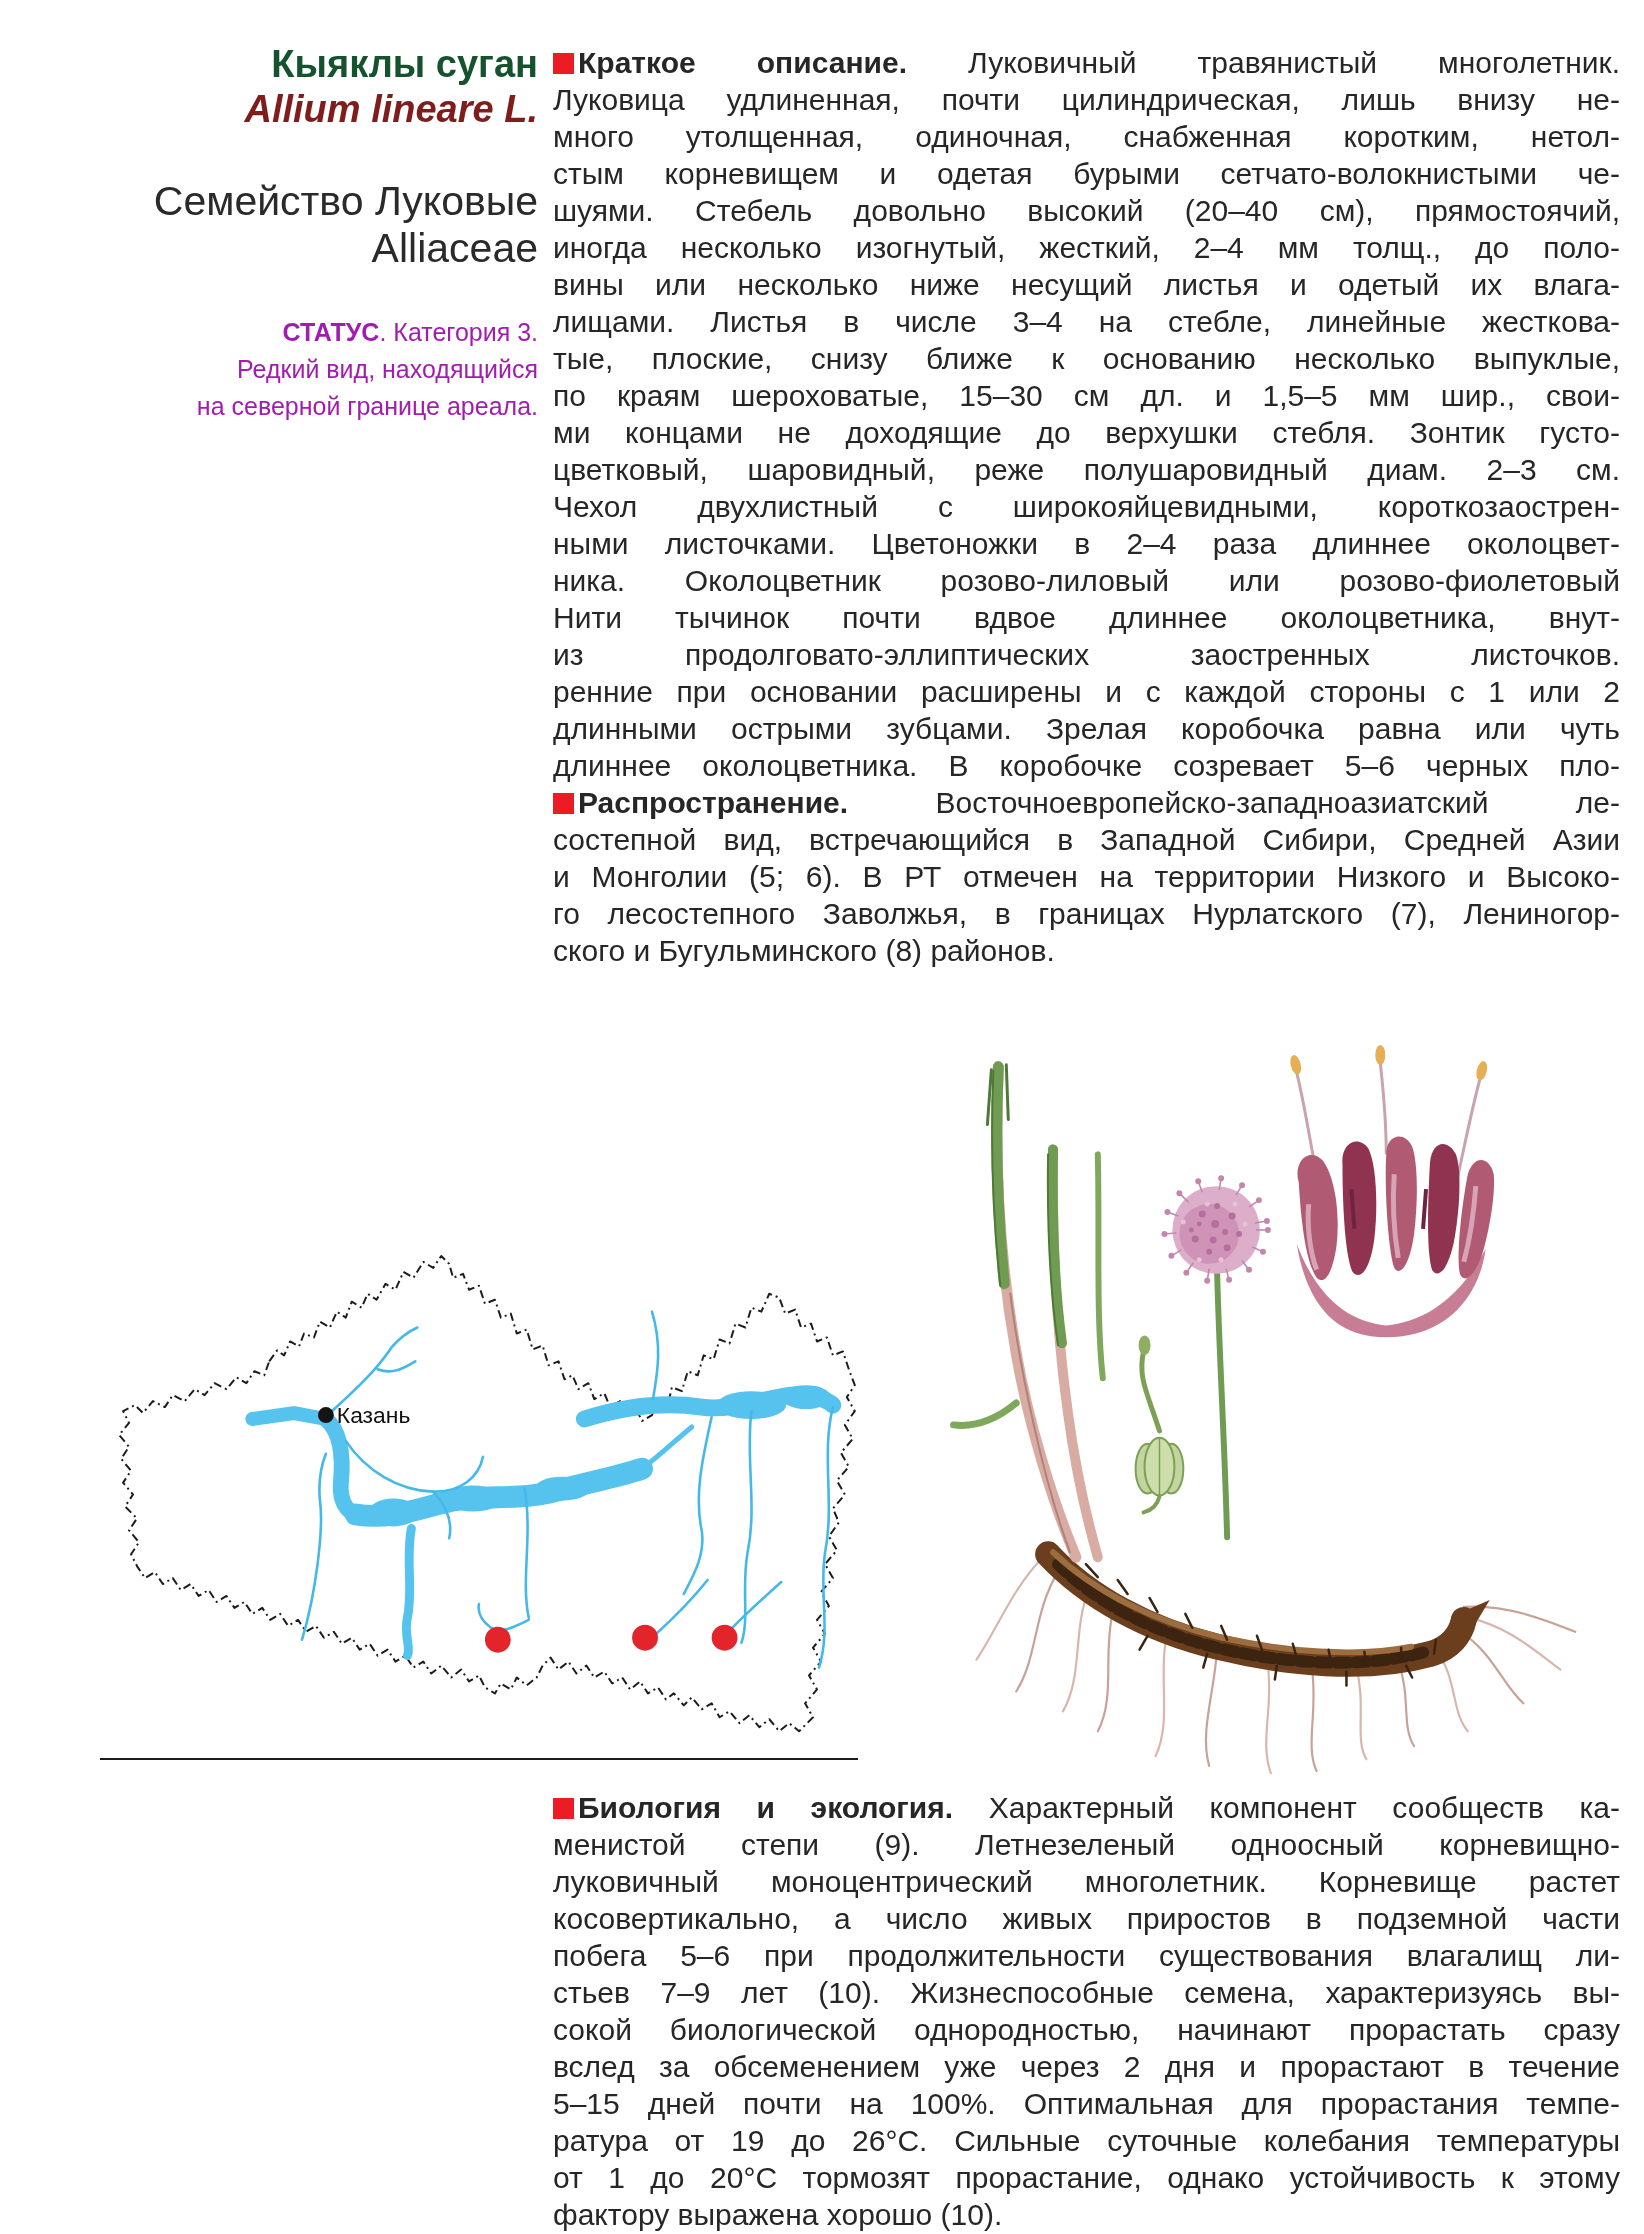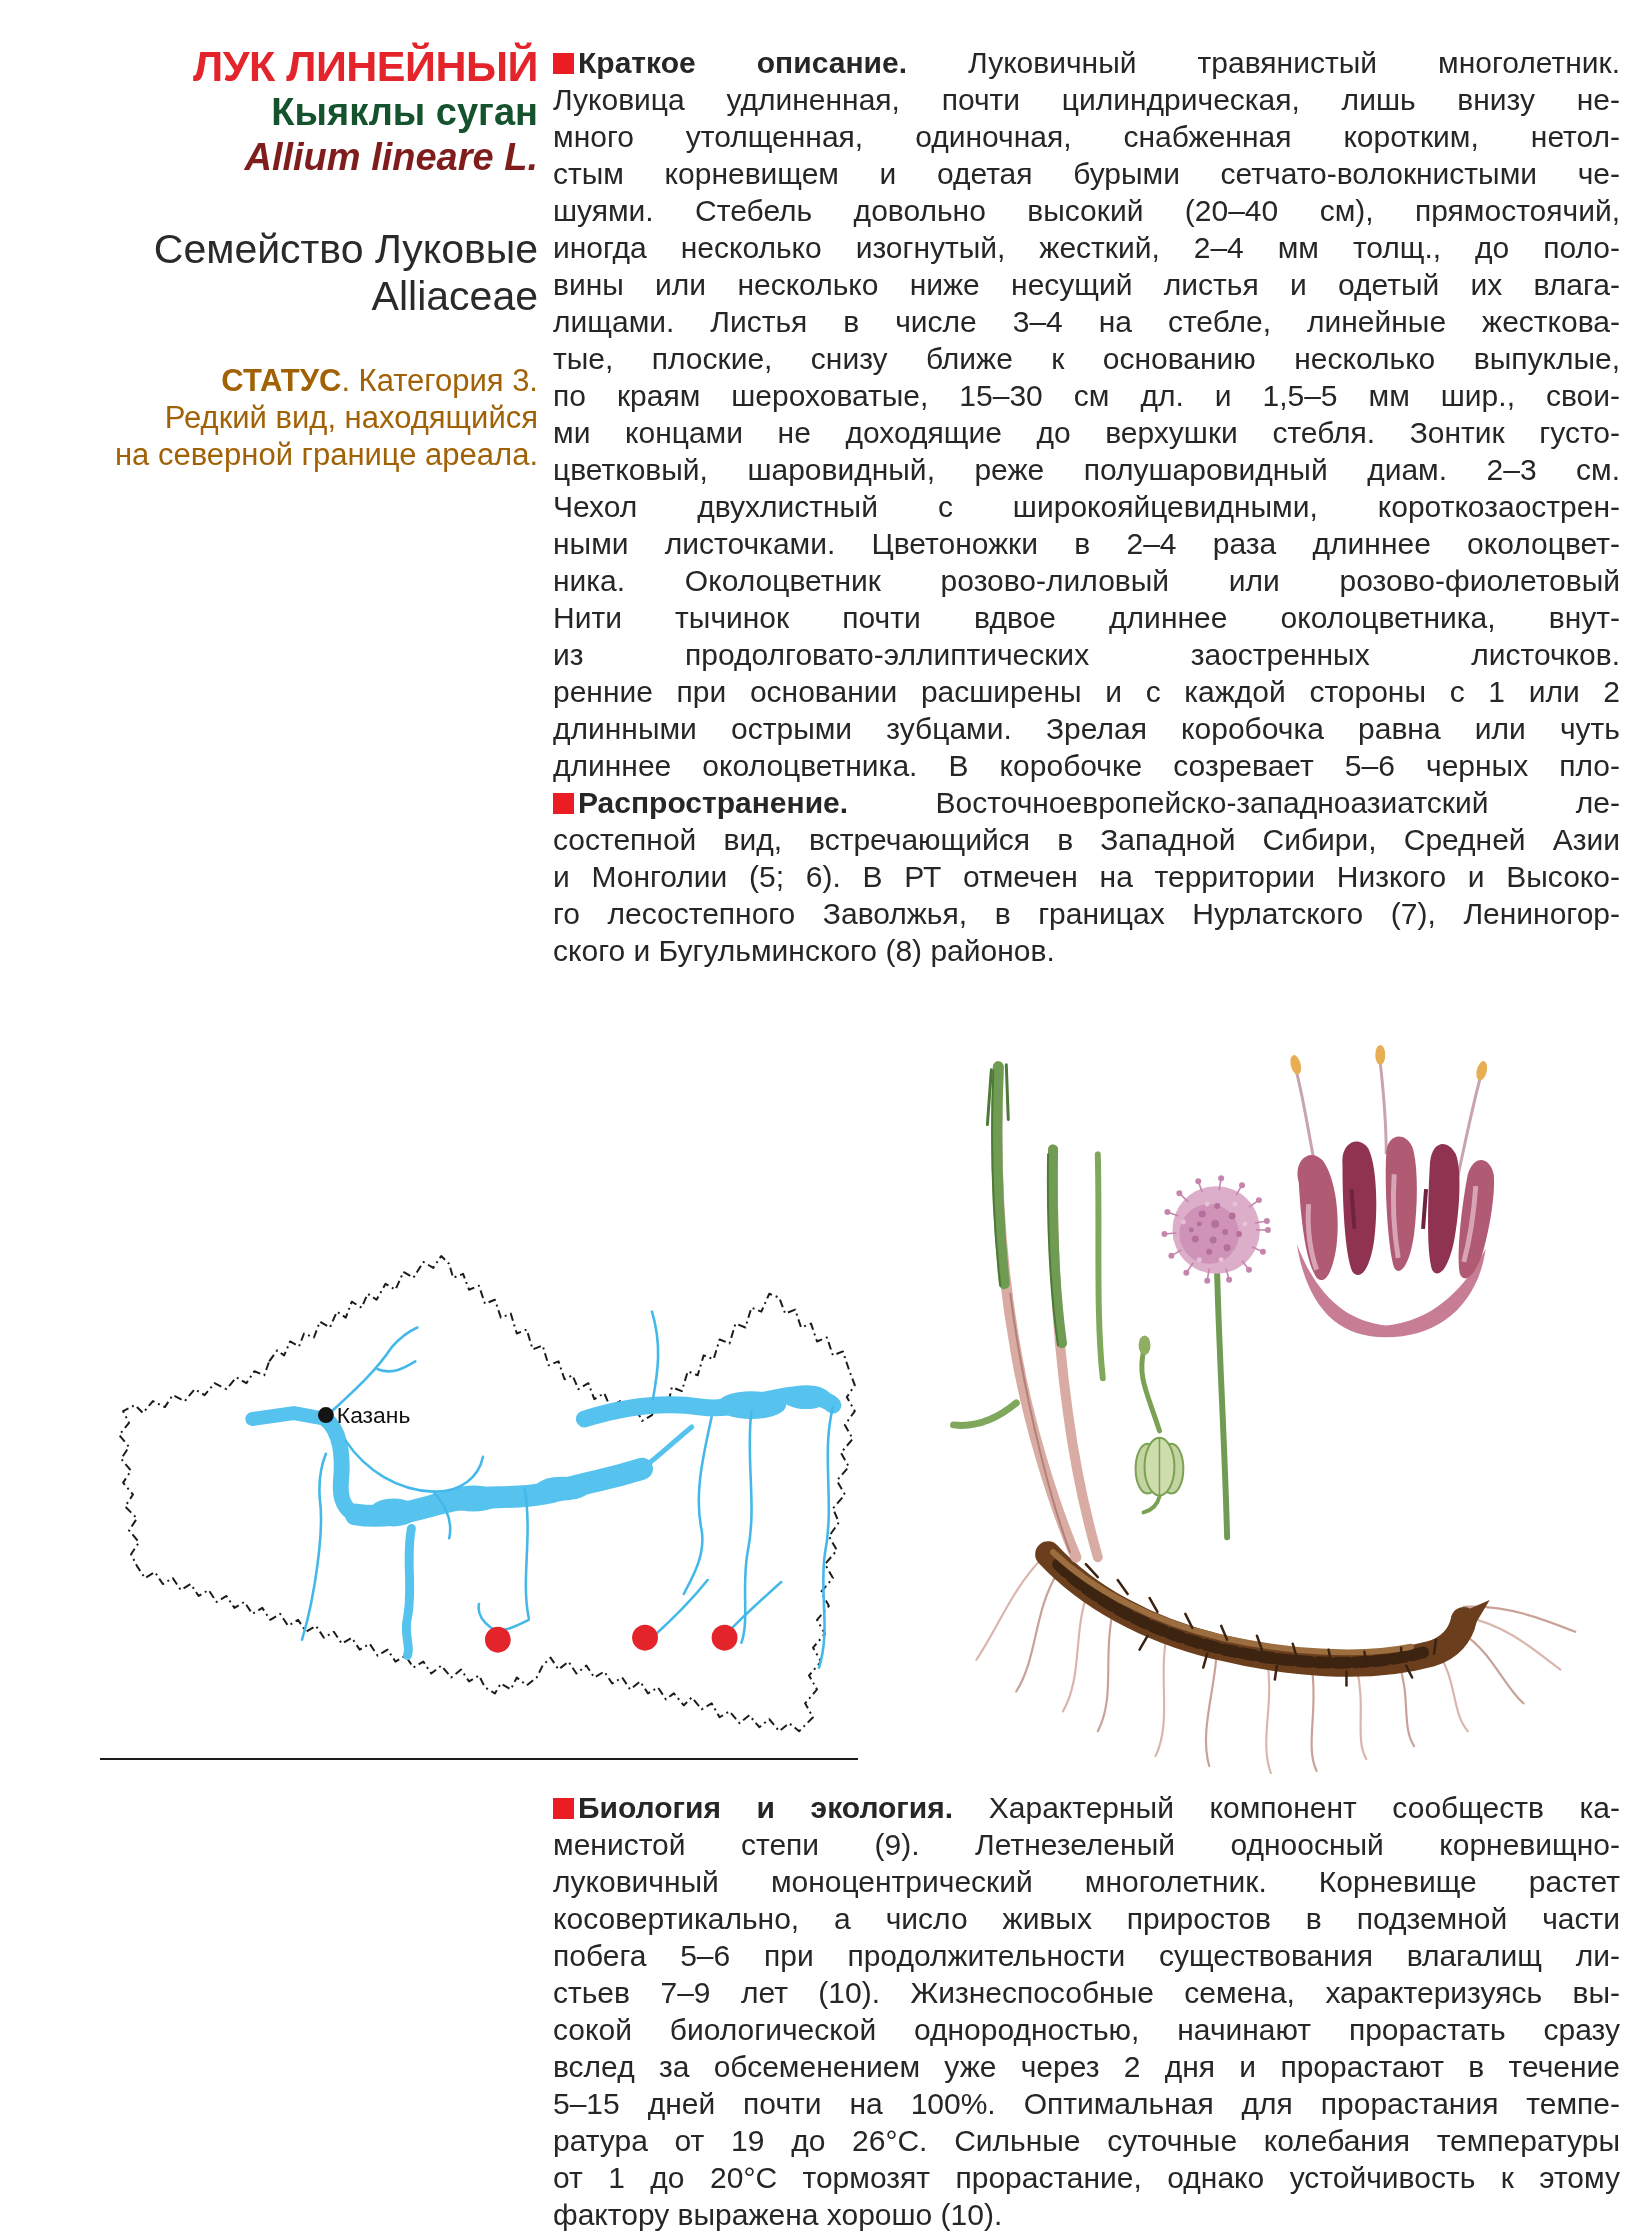--- a/index.html
+++ b/index.html
@@ -7,21 +7,21 @@
     width:1645px;height:2235px;position:relative;overflow:hidden;
     background:#ffffff;color:#262626;
     font-family:"Liberation Sans", sans-serif;
   }
   
   .left-col{position:absolute;left:40px;top:42px;width:498px;text-align:right;}
   .title-ru{font-size:43px;font-weight:bold;color:#e3242b;letter-spacing:-0.5px;line-height:1.12;}
   .title-tat{font-size:38px;font-weight:bold;color:#14532d;line-height:1.18;}
   .title-lat{font-size:38px;font-weight:bold;font-style:italic;color:#7f1d1d;line-height:1.18;}
   .family{font-size:41px;margin-top:46px;color:#2a2a2a;}
-  .status{margin-top:42px;font-size:31px;line-height:37px;color:#a16207;}
+  .status{margin-top:42px;font-size:25px;line-height:37px;color:#a21caf;}
   
   .text-col{position:absolute;left:553px;top:44px;width:1067px;font-size:30px;color:#262626;}
   .text-col.bio{top:1789px;}
   .tline{
     text-align:justify;text-align-last:justify;-moz-text-align-last:justify;
     height:37px;line-height:37px;overflow:hidden;white-space:normal;
   }
   .tline.last{text-align-last:left;-moz-text-align-last:left;}
   .shead{font-weight:bold;}
   .bullet{display:inline-block;width:21px;height:21px;background:#ec1c24;margin-right:4px;position:relative;top:1px;}
@@ -29,21 +29,20 @@
   svg.fig{position:absolute;}
   #map-svg{left:95px;top:1250px;}
   #plant-svg{left:849px;top:1035px;}
   .sep-line{position:absolute;left:100px;top:1758px;width:758px;height:2px;background:#1b1b1b;}
   .map-city-label{font-family:"Liberation Sans",sans-serif;font-size:23px;fill:#101010;}
 </style>
 </head>
 <body>
 
 <div class="left-col">
-  <div class="title-ru">ЛУК ЛИНЕЙНЫЙ</div>
   <div class="title-tat">Кыяклы суган</div>
   <div class="title-lat">Allium lineare L.</div>
   <div class="family">Семейство Луковые Alliaceae</div>
   <div class="status">
     <div class="status-line"><b>СТАТУС</b><span>. Категория 3.</span></div>
     <div class="status-line">Редкий вид, находящийся</div>
     <div class="status-line">на северной границе ареала.</div>
   </div>
 </div>
 

